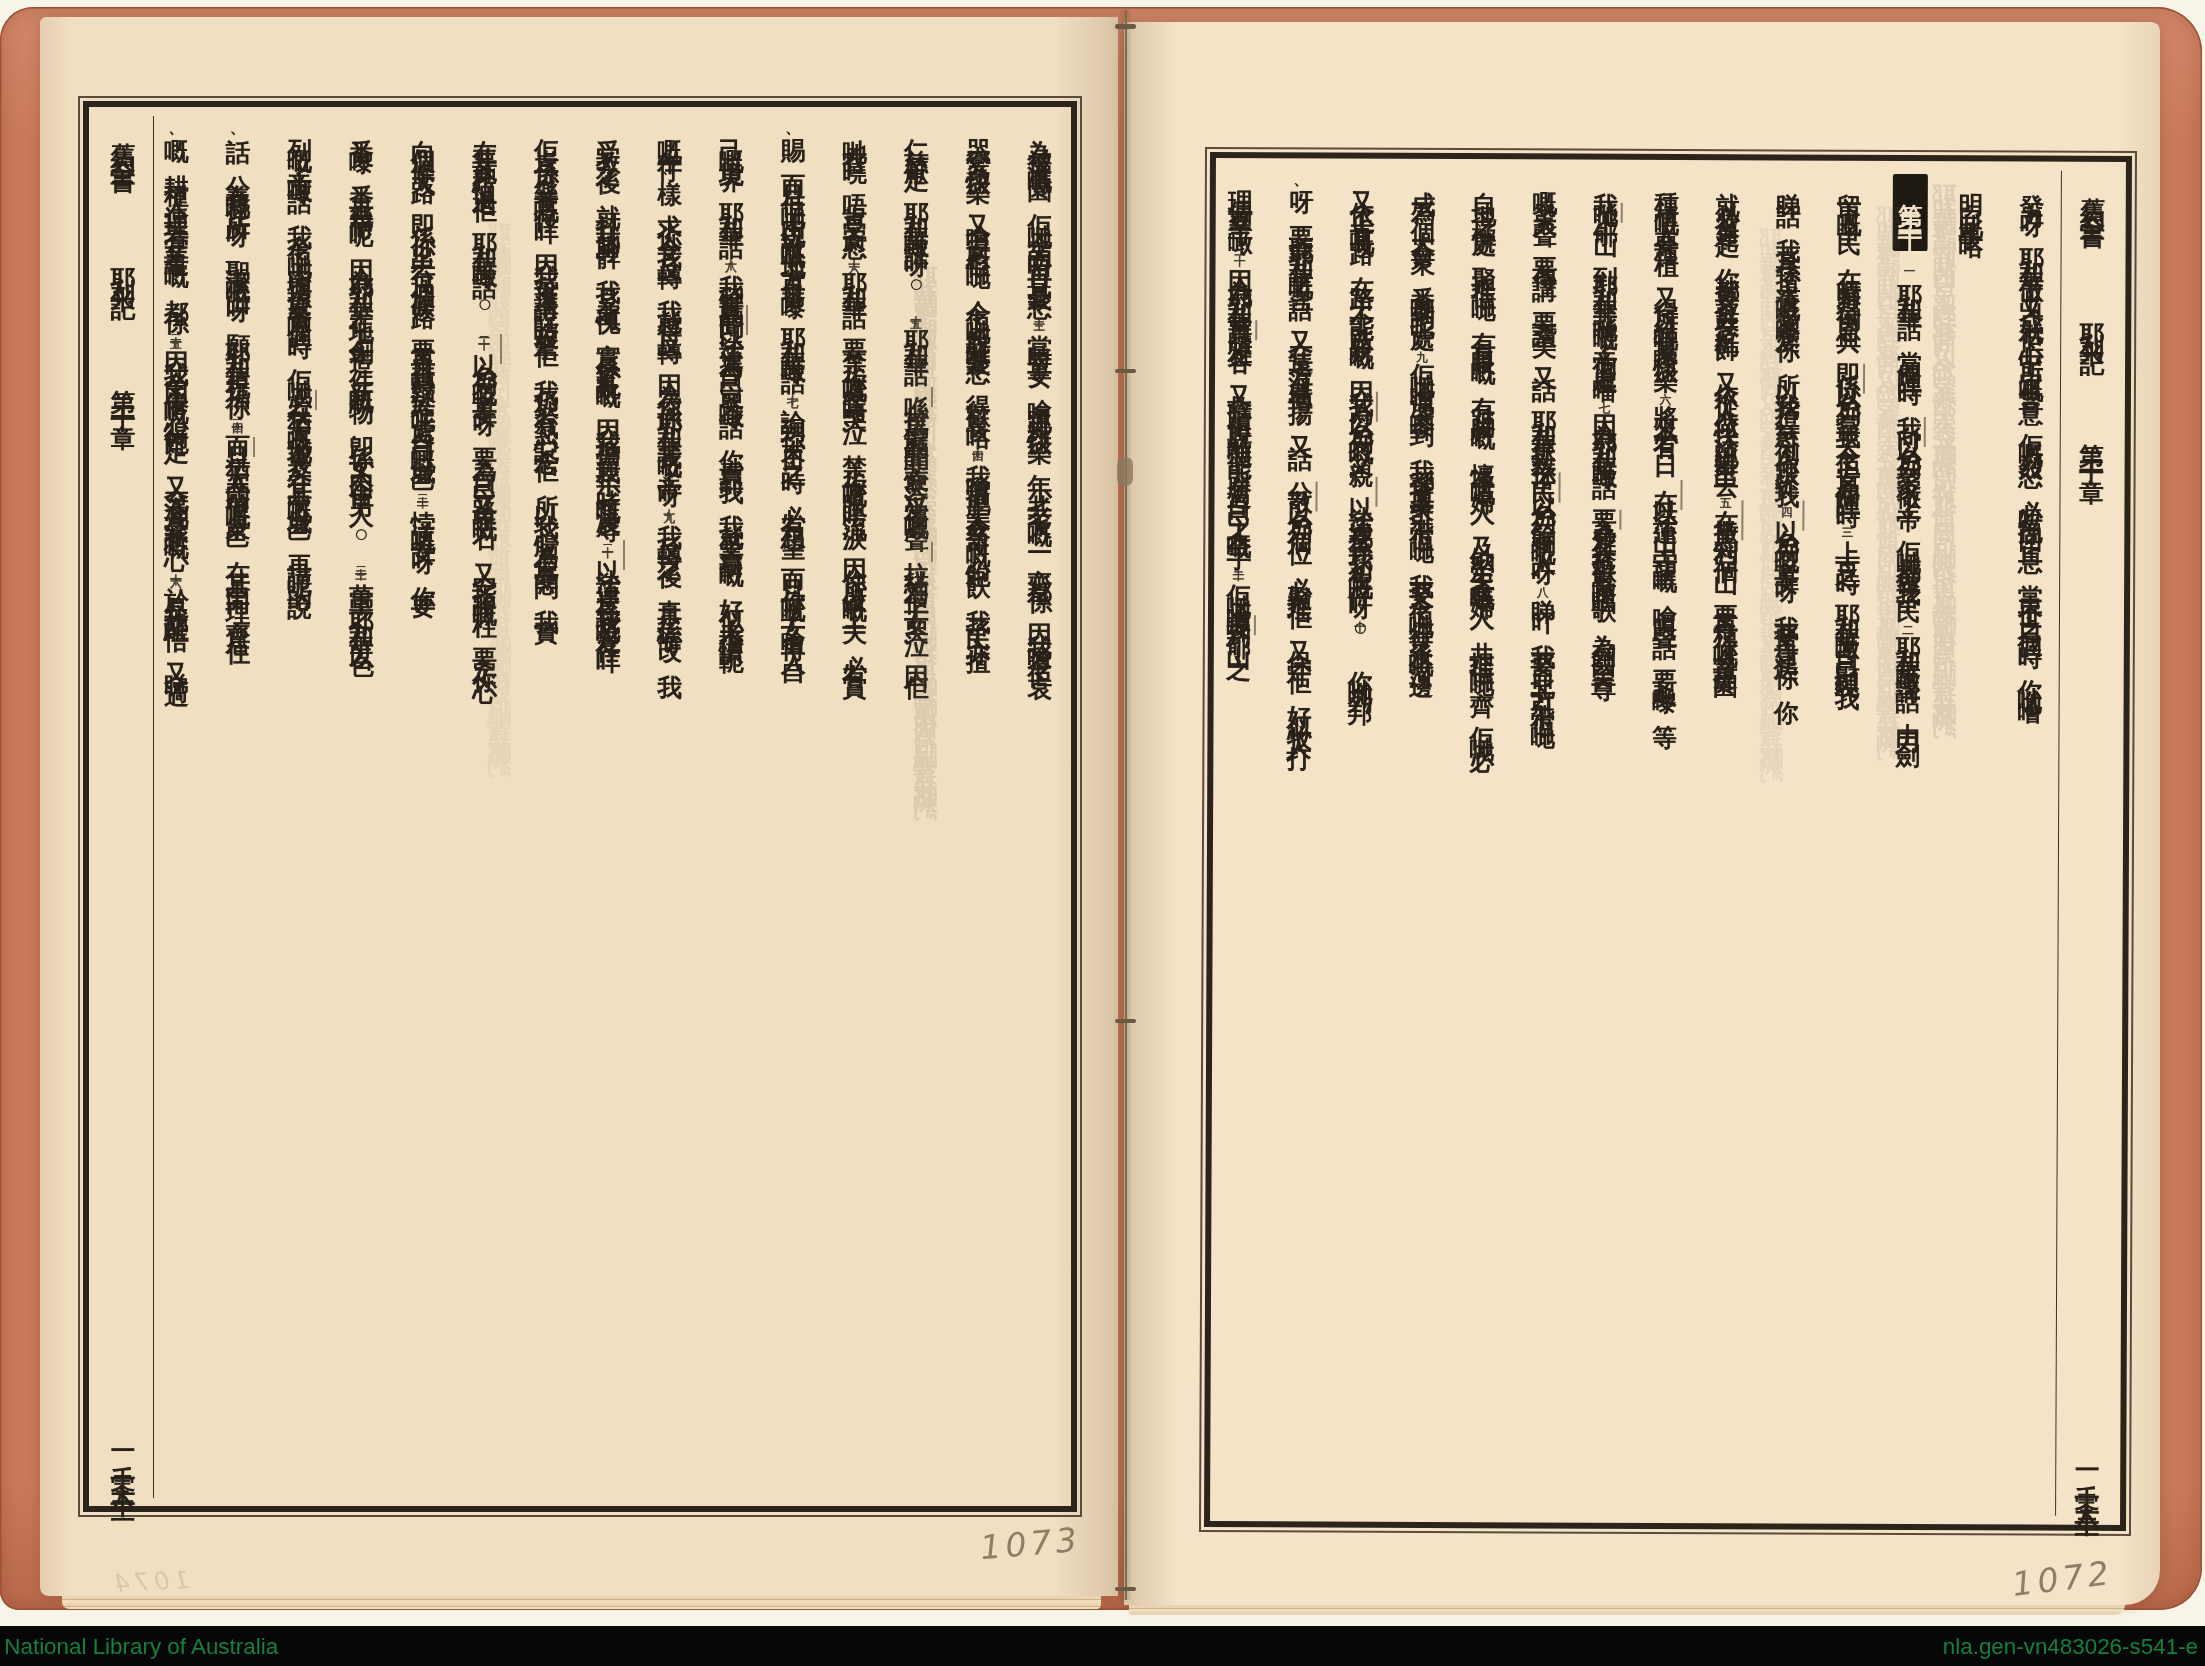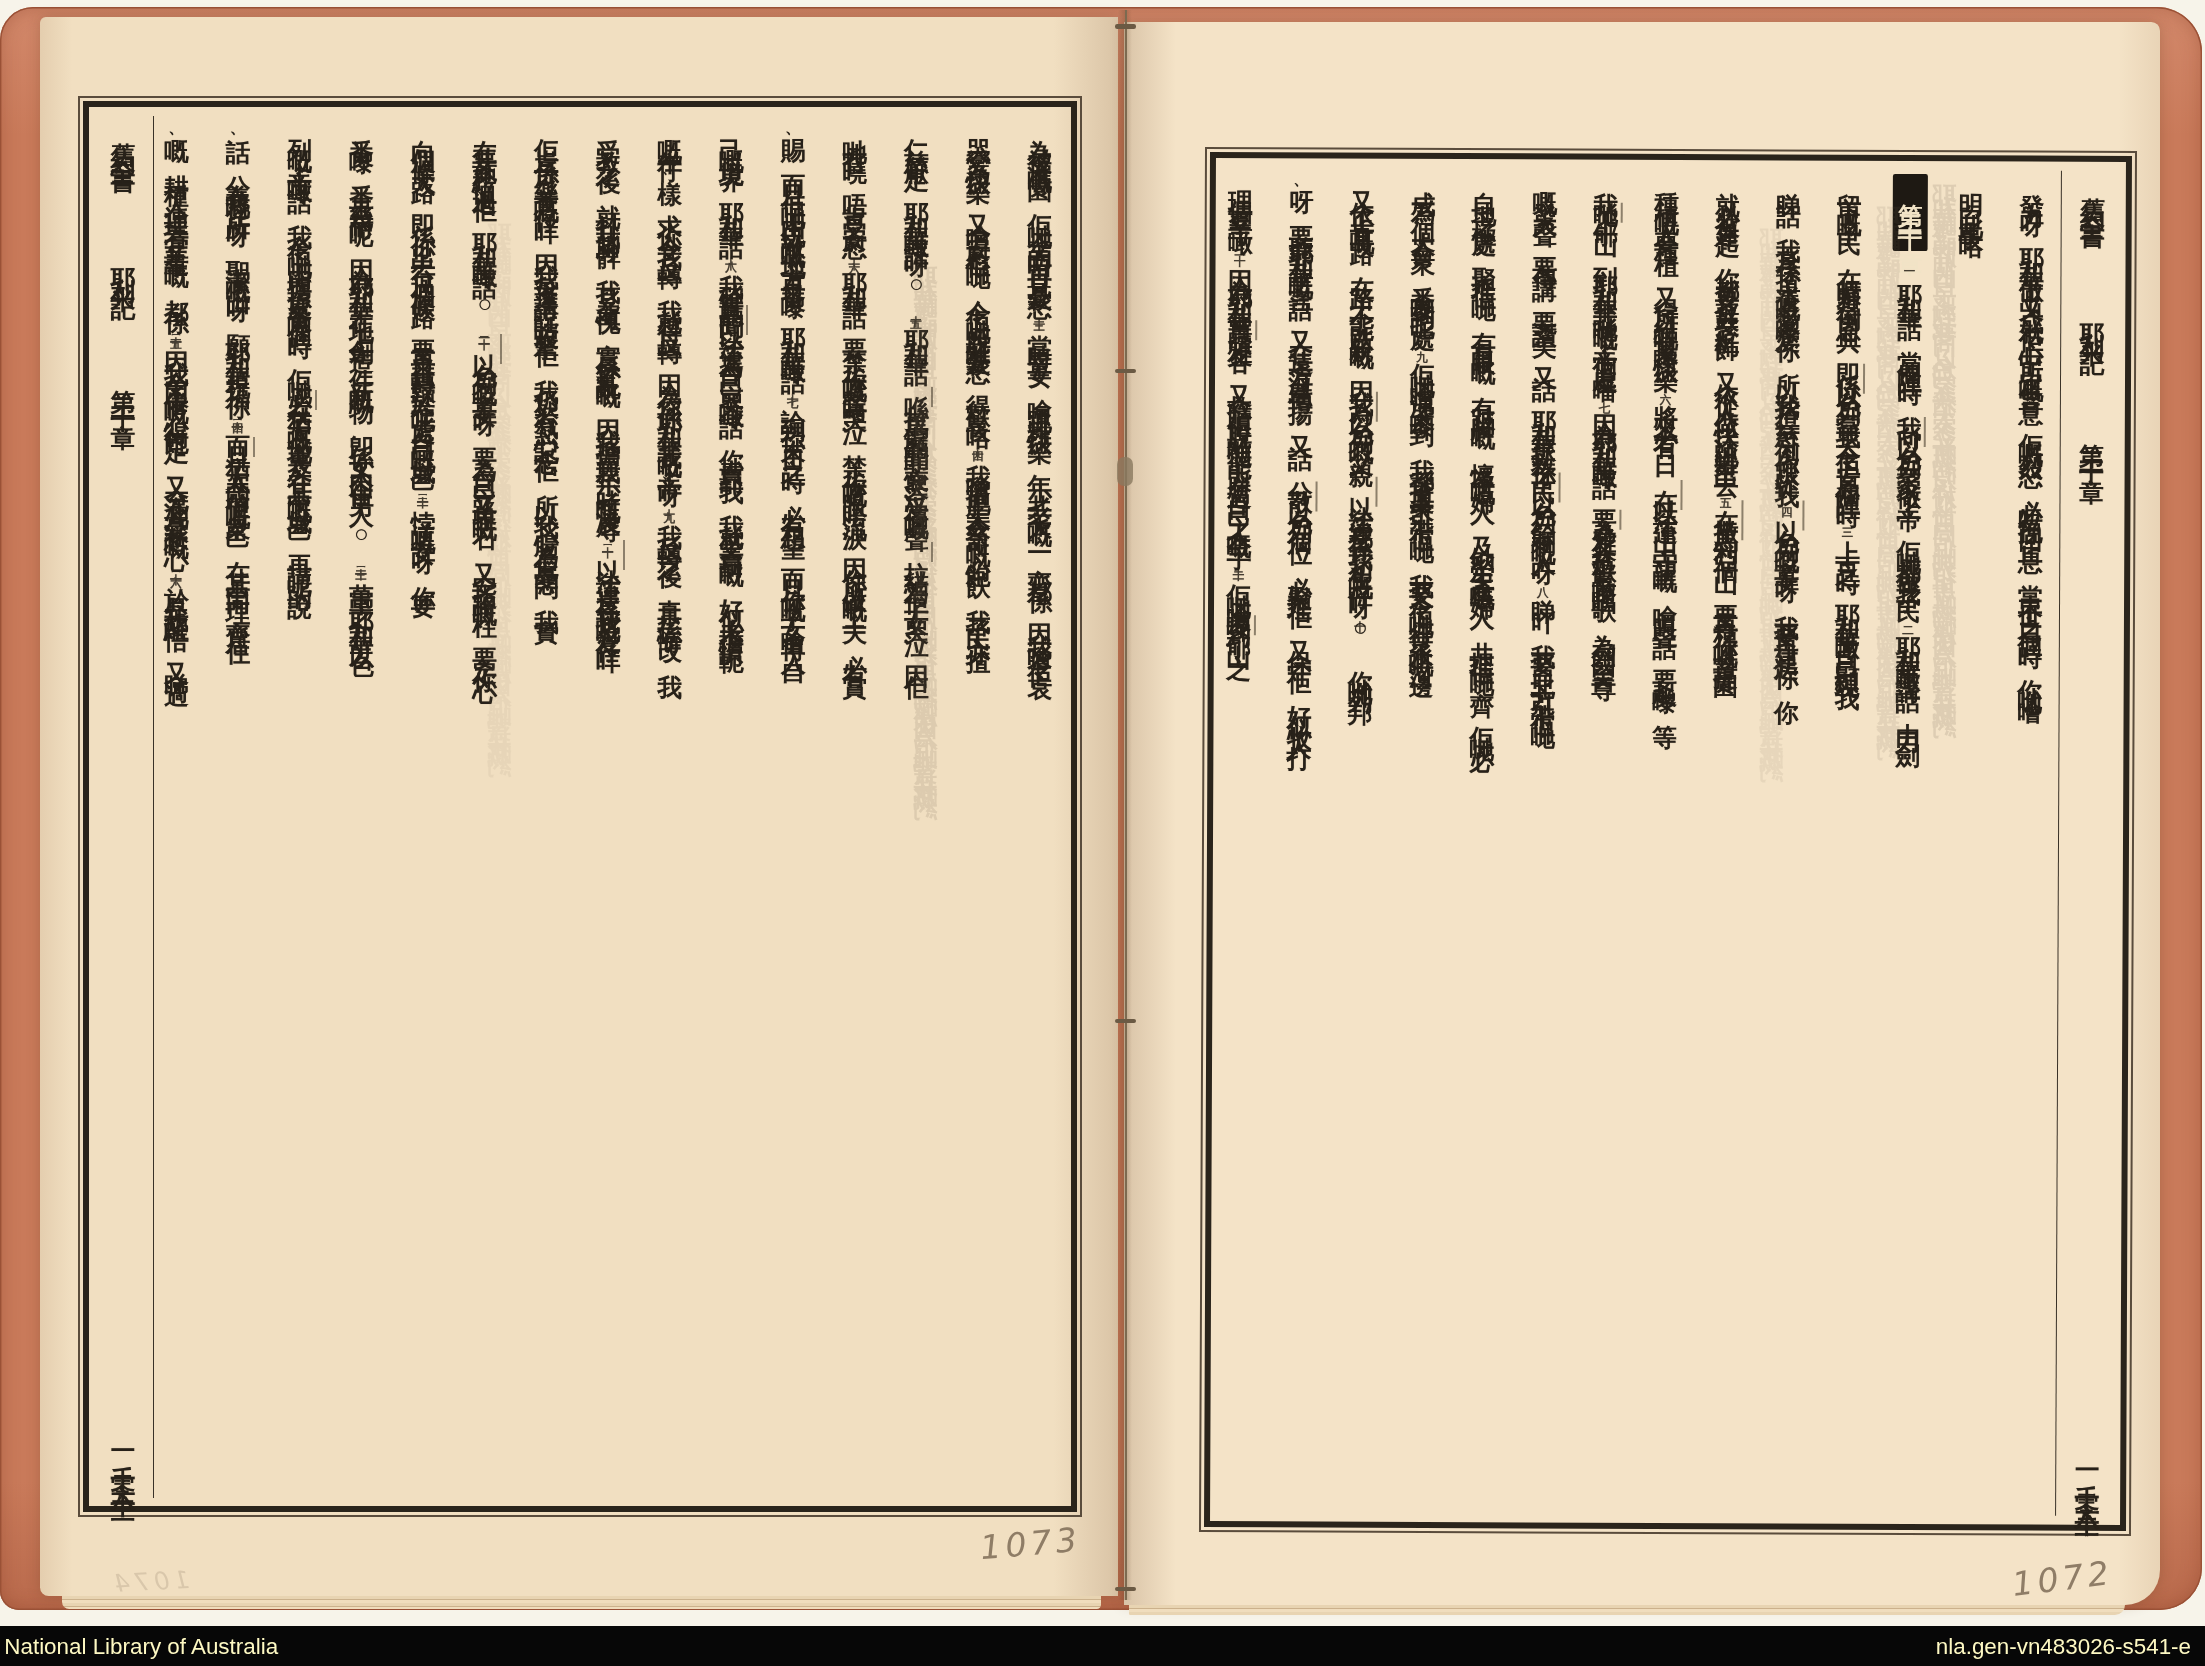--- a/index.html
+++ b/index.html
@@ -87,24 +87,24 @@
     position:absolute;color:#7e6c57;
     font-family:"DejaVu Sans",sans-serif;font-size:33px;font-style:italic;
     letter-spacing:4.3px;opacity:.85;
   }
   .pencil-faint{opacity:.2;transform:scaleX(-1) rotate(3deg);font-size:24.5px;}
   
   .bar{
     position:absolute;left:0;top:1626px;width:2205px;height:41px;background:#070707;
     display:flex;align-items:center;justify-content:space-between;
     font-family:"Liberation Sans","DejaVu Sans",sans-serif;
-    color:#fef9c3;font-size:22.4px;
+    color:#15803d;font-size:22.4px;
   }
   .bar-left{margin-left:4.3px;}
-  .bar-right{margin-right:14px;}
+  .bar-right{margin-right:7px;}
 </style>
 </head>
 <body>
 
 <div class="cover"></div>
 
 <div class="page page-left">
   <div class="frame frame-left">
     <div class="frame-in">
       <div class="pgrid">

